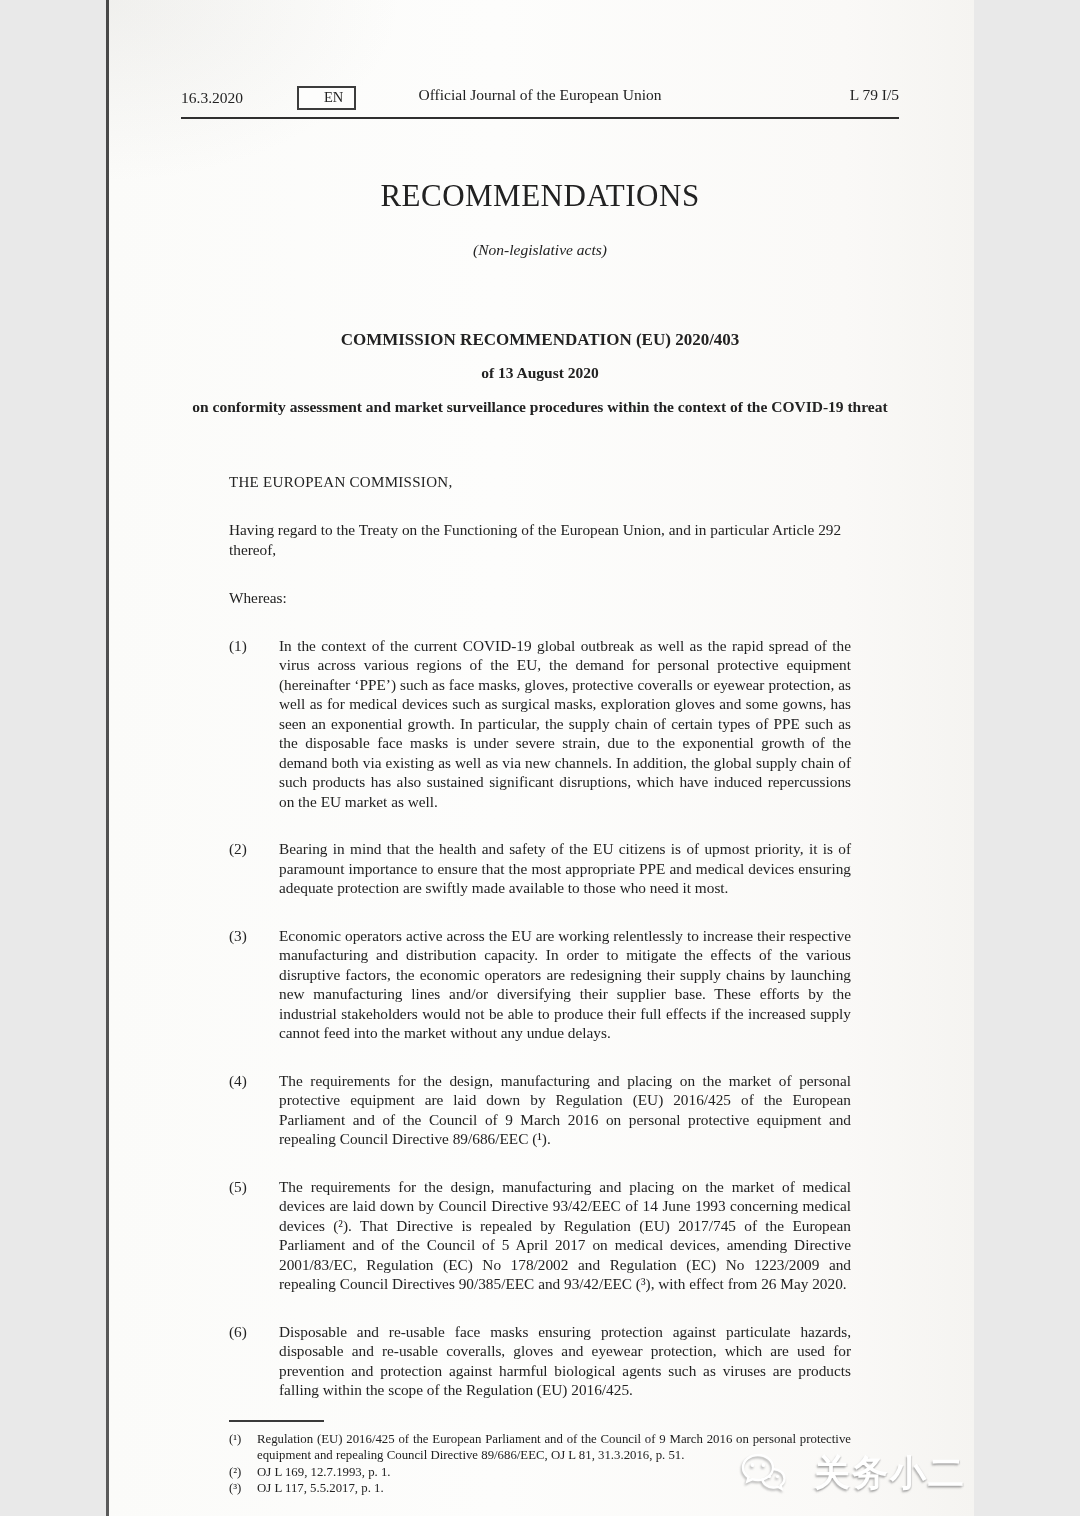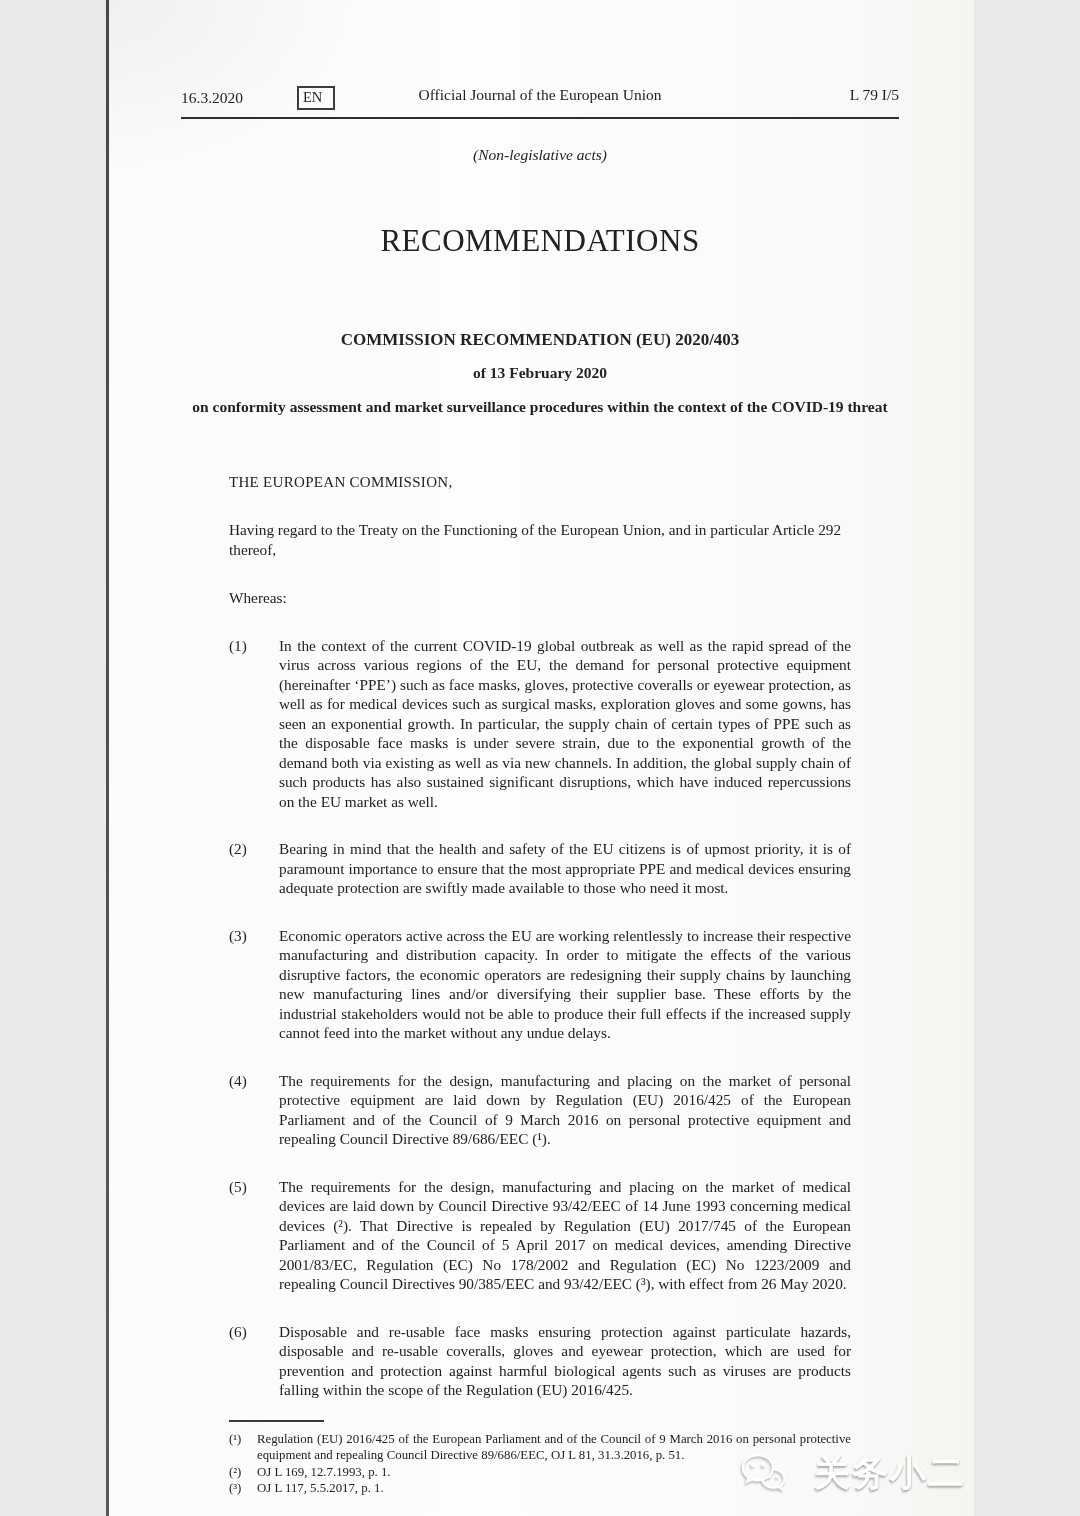--- a/index.html
+++ b/index.html
@@ -25,21 +25,21 @@
     position: relative;
     margin: 0 75px;
     padding-top: 86px;
     height: 108px;
     font-size: 15.5px;
   }
   .h-left { display: flex; align-items: center; gap: 54px; }
   .lang-box {
     display: inline-block;
     border: 2px solid #3c3c3c;
-    padding: 1px 11px 2px 4px;
+    padding: 1px 11px 2px 25px;
     font-size: 14.5px;
     background: #fdfdfc;
   }
   .h-title {
     position: absolute; left: 0; right: 0; top: 86px;
     text-align: center;
   }
   .h-right { position: absolute; right: 0; top: 86px; }
   .header-rule {
     margin: 9px 75px 0 75px;
@@ -104,25 +104,25 @@
   <div class="header">
     <div class="h-left">
       <span>16.3.2020</span>
       <span class="lang-box">EN</span>
     </div>
     <div class="h-title">Official Journal of the European Union</div>
     <div class="h-right">L 79 I/5</div>
   </div>
   <hr class="header-rule">
 
+  <div class="center recommendations">RECOMMENDATIONS</div>
   <div class="center acts-kind">(Non-legislative acts)</div>
-  <div class="center recommendations">RECOMMENDATIONS</div>
 
   <div class="center act-title">COMMISSION RECOMMENDATION (EU) 2020/403</div>
-  <div class="center act-date">of 13 February 2020</div>
+  <div class="center act-date">of 13 August 2020</div>
   <div class="center act-subject">on conformity assessment and market surveillance procedures within the context of the COVID-19 threat</div>
 
   <div class="body-col">
     <div class="commission-line">THE EUROPEAN COMMISSION,</div>
     <div class="plain-para">Having regard to the Treaty on the Functioning of the European Union, and in particular Article 292 thereof,</div>
     <div class="plain-para">Whereas:</div>
 
     <div class="recital">
       <span class="rnum">(1)</span>
       <span class="rtext">In the context of the current COVID-19 global outbreak as well as the rapid spread of the virus across various regions of the EU, the demand for personal protective equipment (hereinafter ‘PPE’) such as face masks, gloves, protective coveralls or eyewear protection, as well as for medical devices such as surgical masks, exploration gloves and some gowns, has seen an exponential growth. In particular, the supply chain of certain types of PPE such as the disposable face masks is under severe strain, due to the exponential growth of the demand both via existing as well as via new channels. In addition, the global supply chain of such products has also sustained significant disruptions, which have induced repercussions on the EU market as well.</span>

